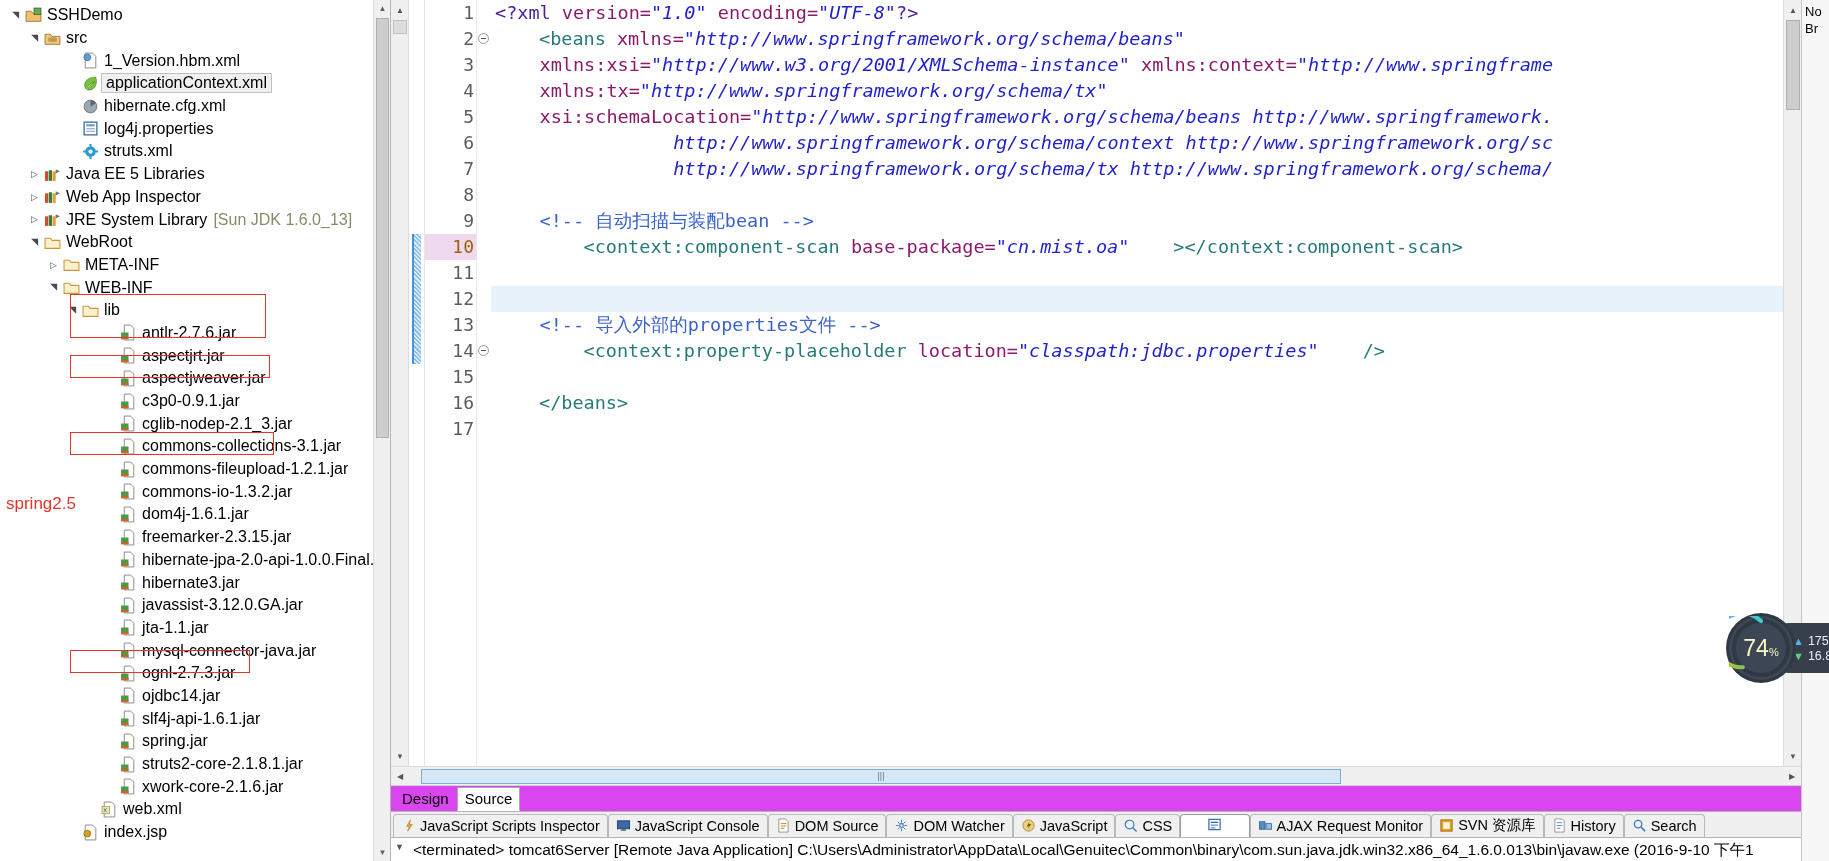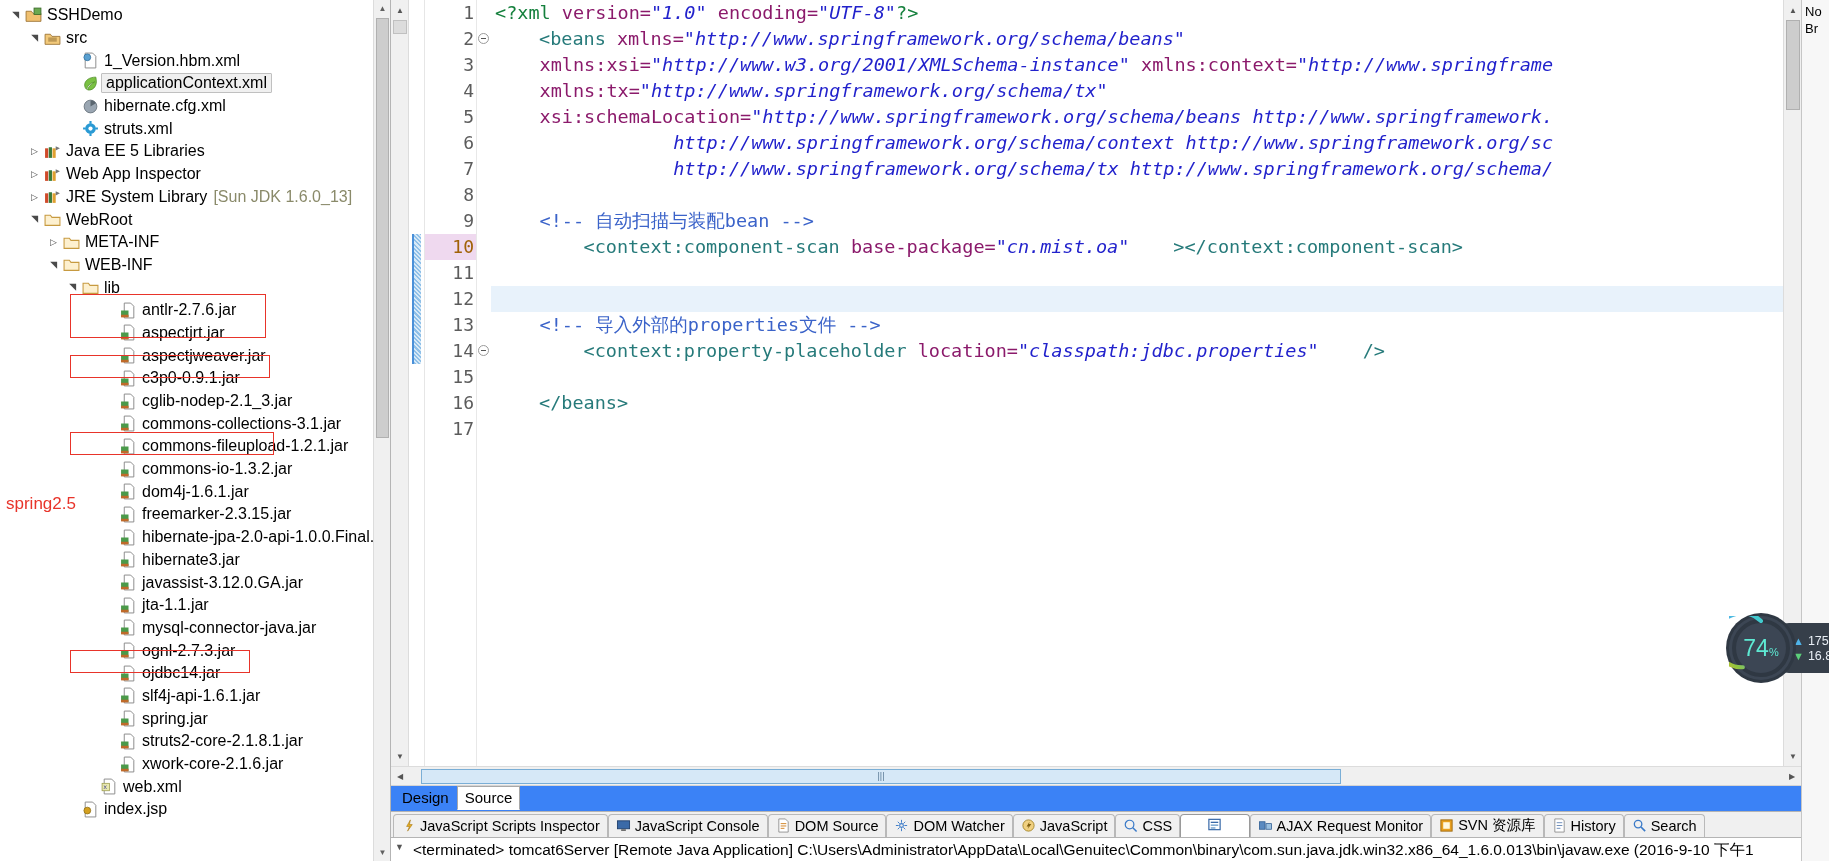--- a/index.html
+++ b/index.html
@@ -126,21 +126,21 @@
     font-family: "DejaVu Sans Mono", monospace;
     font-size: 18.5px;
     background: #ffffff;
   }
   .cline { height: 26px; line-height: 26px; white-space: pre; padding-left: 4px; }
   .cline.hl { background: #e8f2fb; }
   .tag  { color: #267a7a; margin-left: 44px; }
   .attr { color: #8b1a6b; }
   .val  { color: #2222cc; font-style: italic; }
   .cmt  { color: #3b63c9; }
-  .pi   { color: #15803d; }
+  .pi   { color: #4c1d95; }
   .plain{ color: #000000; }
 
   
   .ed-hscroll {
     height: 19px; flex: 0 0 19px; background: #f0f0f0;
     border-top: 1px solid #dcdcdc; display: flex; align-items: center; position: relative;
   }
   .ed-hscroll .al, .ed-hscroll .ar {
     width: 18px; height: 17px; display: flex; align-items: center; justify-content: center;
     font-size: 8px; color: #555; background: #f0f0f0;
@@ -148,22 +148,22 @@
   .ed-hscroll .htrack { flex: 1 1 auto; position: relative; height: 17px; }
   .ed-hscroll .hthumb {
     position: absolute; left: 12px; top: 1px; height: 15px; width: 920px;
     background: #d6e8f7; border: 1px solid #7aaed6;
     display: flex; align-items: center; justify-content: center;
     font-size: 9px; color: #5a7a96;
   }
 
   
   .ds-tabs {
-    height: 26px; flex: 0 0 26px; background: #3b82f6;
-    display: flex; align-items: flex-start; padding-left: 3px;
+    height: 26px; flex: 0 0 26px; background: #d946ef;
+    display: flex; align-items: center; padding-left: 3px;
     border-top: 1px solid #d4d4d4;
   }
   .ds-tab {
     font-size: 15px; padding: 2px 7px 3px 7px; color: #000;
     border: 1px solid transparent;
   }
   .ds-tab.active { background: #ffffff; border: 1px solid #a8a8a8; border-bottom-color: #ffffff; }
 
   
   .bottom {
@@ -218,21 +218,21 @@
   .netrow { display: flex; align-items: baseline; gap: 4px; font-size: 12.5px; color: #e8eef5; }
   .netrow .ar { font-size: 11px; }
   .netrow .up { color: #4fb3e8; }
   .netrow .dw { color: #5cd07a; }
   .netdial {
     position: relative; width: 64px; height: 64px; border-radius: 50%;
     background: #3c4654; z-index: 2;
     display: flex; align-items: center; justify-content: center;
     box-shadow: 0 0 0 3px #2f3843;
   }
-  .netdial .pct { font-size: 23px; color: #5eead4; font-family: "Liberation Sans", sans-serif; }
+  .netdial .pct { font-size: 23px; color: #fef9c3; font-family: "Liberation Sans", sans-serif; }
   .netdial .pct small { font-size: 11px; }
   .netdial svg { position: absolute; left: 0; top: 0; }
 
   .ed-rightscroll {
     width: 18px; flex: 0 0 18px; background: #f0f0f0;
     border-left: 1px solid #dcdcdc; position: relative;
   }
   .ed-rightscroll .au { position:absolute; top:2px; left:0; width:18px; height:16px;
     display:flex;align-items:center;justify-content:center;font-size:8px;color:#555; }
   .ed-rightscroll .ad { position:absolute; bottom:2px; left:0; width:18px; height:16px;
@@ -294,20 +294,33 @@
           <div class="trow">
             <span style="flex: 0 0 65px;"></span>
             <span class="twist"></span>
             <span class="ico">
               <svg width="17" height="17" viewBox="0 0 16 16">
                 <circle cx="8" cy="8" r="6" fill="#9aa6b2" stroke="#66707a" stroke-width="0.8"></circle>
                 <path d="M8 2a6 6 0 0 1 5 3l-5 3z" fill="#5a6670"></path>
               </svg>
             </span>
             <span class="lbl">hibernate.cfg.xml</span>
+          </div>
+          <div class="trow">
+            <span style="flex: 0 0 65px;"></span>
+            <span class="twist"></span>
+            <span class="ico">
+              <svg width="17" height="17" viewBox="0 0 16 16">
+                <rect x="2" y="2" width="12" height="12" fill="#ffffff" stroke="#3a6a9a" stroke-width="1.2"></rect>
+                <rect x="4" y="4" width="8" height="2" fill="#6a9ac8"></rect>
+                <rect x="4" y="7.5" width="8" height="1.3" fill="#9ab8d4"></rect>
+                <rect x="4" y="10" width="8" height="1.3" fill="#9ab8d4"></rect>
+              </svg>
+            </span>
+            <span class="lbl">log4j.properties</span>
           </div>
           <div class="trow">
             <span style="flex: 0 0 65px;"></span>
             <span class="twist"></span>
             <span class="ico">
               <svg width="17" height="17" viewBox="0 0 16 16">
                 <circle cx="8" cy="8" r="5" fill="#2a9ad4"></circle>
                 <circle cx="8" cy="8" r="2" fill="#ffffff"></circle>
                 <path d="M7 1h2v2.5H7zM7 12.5h2V15H7zM1 7h2.5v2H1zM12.5 7H15v2h-2.5z" fill="#2a9ad4"></path>
               </svg>

